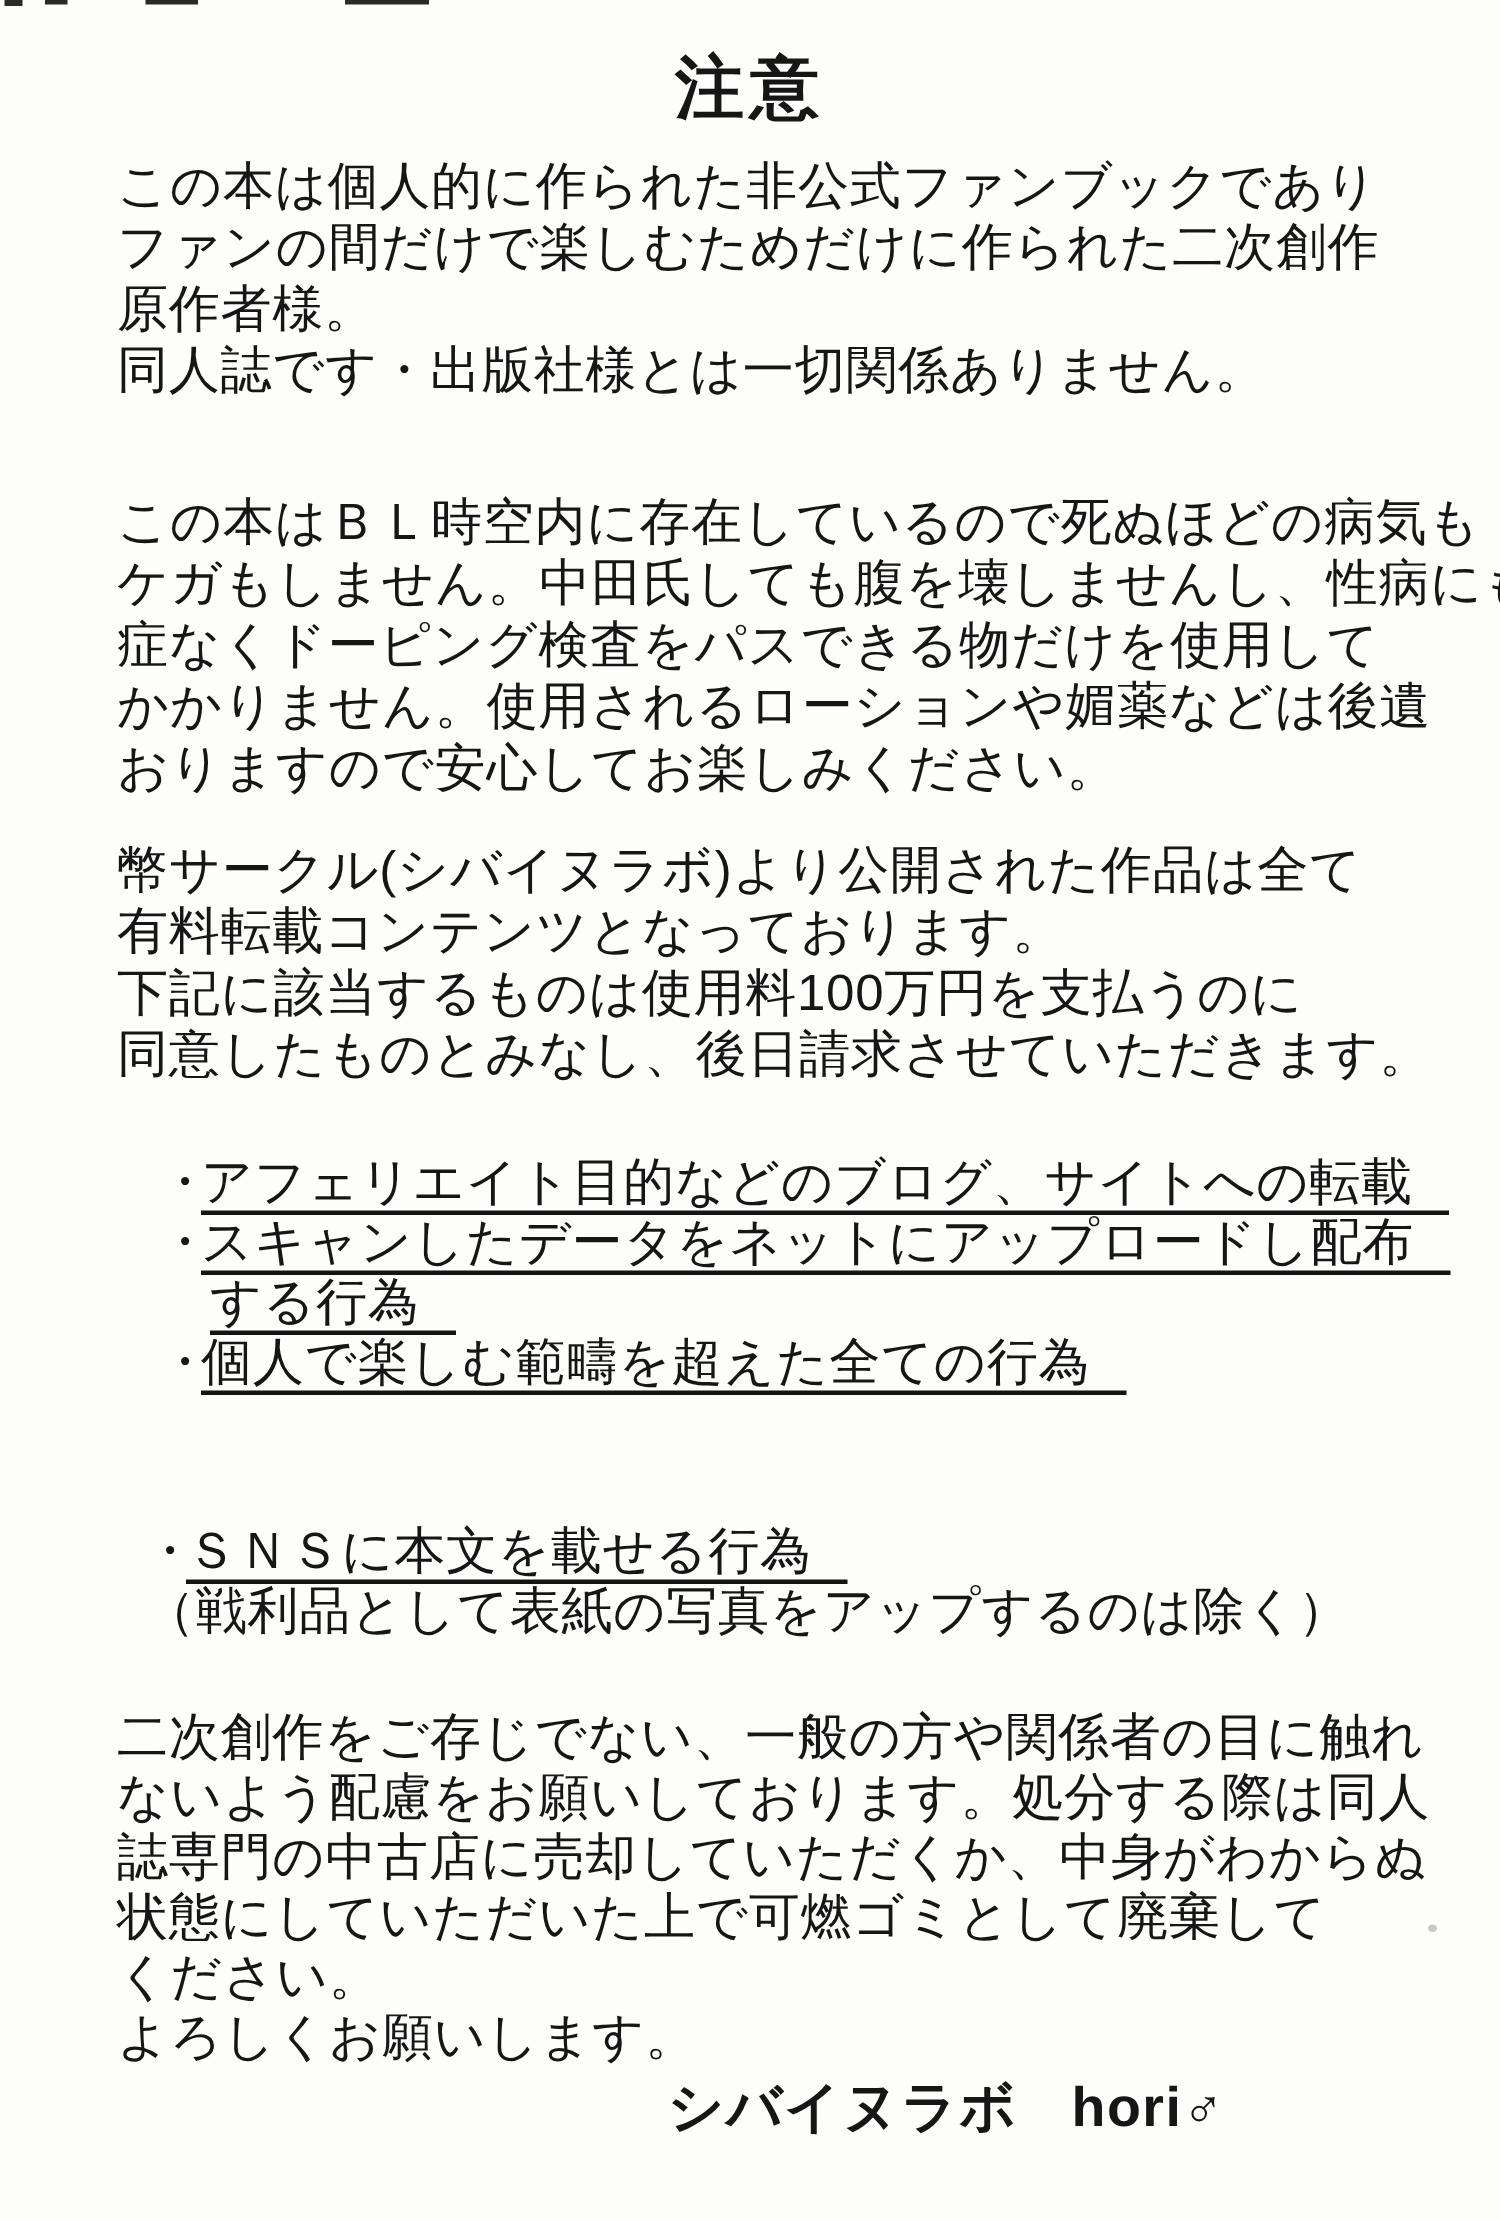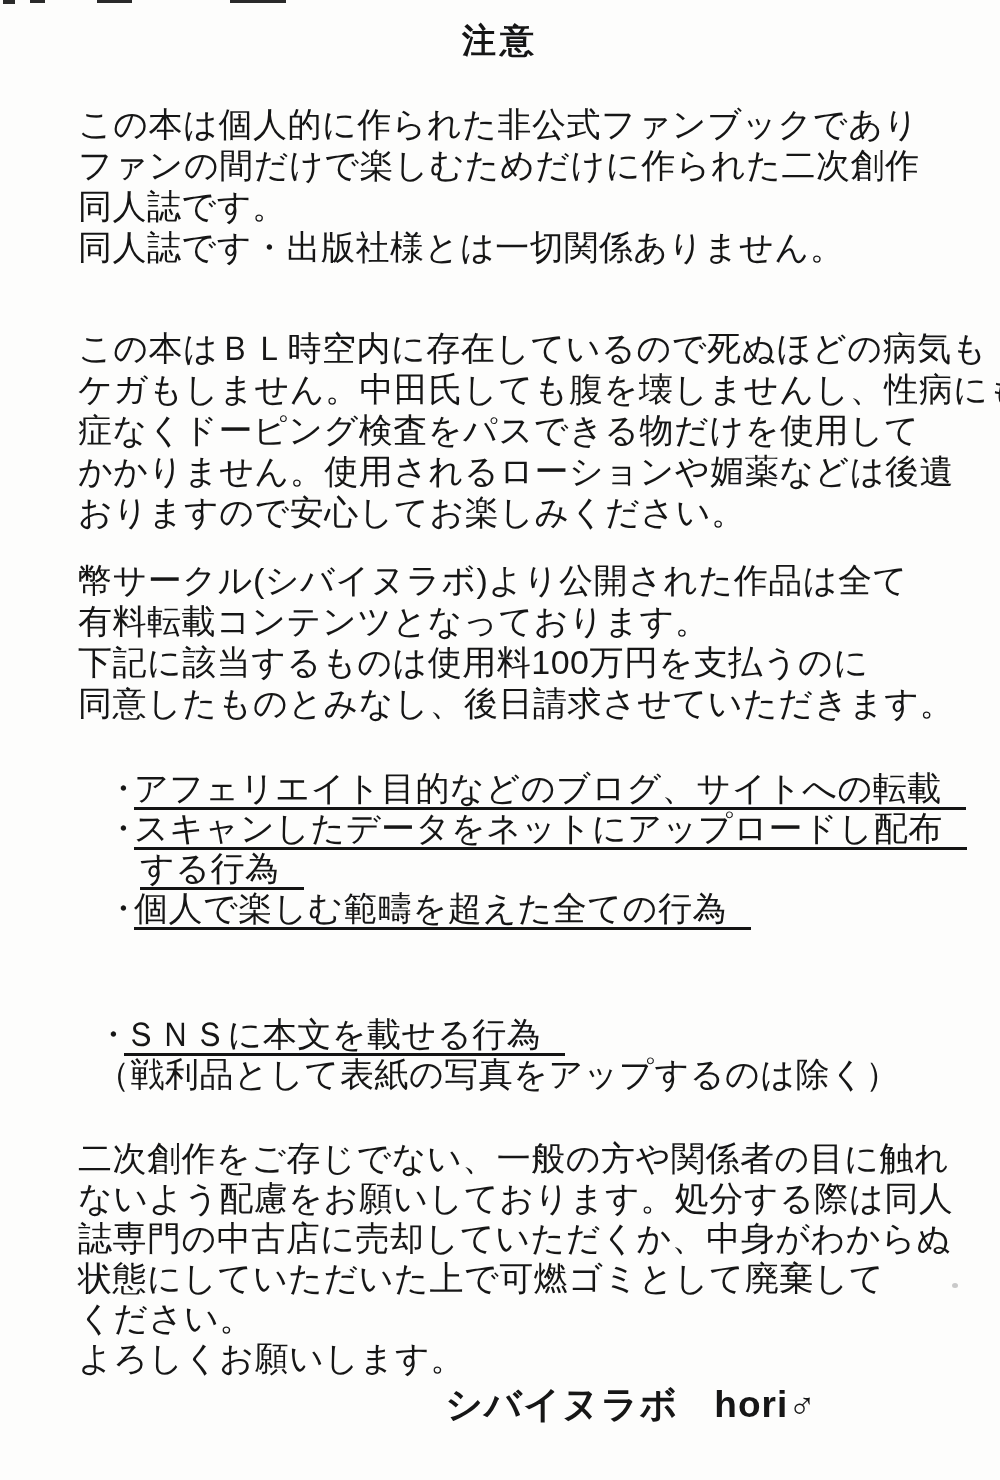--- a/index.html
+++ b/index.html
@@ -12,26 +12,26 @@
     width: 1000px;
     height: 1480px;
     margin: 0 auto;
     background: #fdfdfc;
     color: #161616;
     font-family: "Liberation Sans", "DejaVu Sans", sans-serif;
     overflow: hidden;
   }
   .title {
     position: absolute;
-    top: 18px;
+    top: 28px;
     left: 0;
     width: 100%;
     margin: 0;
     text-align: center;
-    font-size: 34px;
+    font-size: 46px;
     font-weight: 700;
     letter-spacing: 4px;
   }
   .para {
     position: absolute;
     left: 78px;
     width: 900px;
     font-size: 34px;
     line-height: 41px;
     letter-spacing: 0.5px;
@@ -105,21 +105,21 @@
   <div class="art" id="art-2"></div>
   <div class="art" id="art-3"></div>
   <div class="art" id="art-4"></div>
   <div class="speck"></div>
 
   <h1 class="title">注意</h1>
 
   <div class="para" id="para-intro">
     <div>この本は個人的に作られた非公式ファンブックであり</div>
     <div>ファンの間だけで楽しむためだけに作られた二次創作</div>
-    <div>同人誌です。</div>
+    <div>原作者様。</div>
     <div>同人誌です・出版社様とは一切関係ありません。</div>
   </div>
 
   <div class="para" id="para-bl">
     <div>この本はＢＬ時空内に存在しているので死ぬほどの病気も</div>
     <div>ケガもしません。中田氏しても腹を壊しませんし、性病にも</div>
     <div>症なくドーピング検査をパスできる物だけを使用して</div>
     <div>かかりません。使用されるローションや媚薬などは後遺</div>
     <div>おりますので安心してお楽しみください。</div>
   </div>

